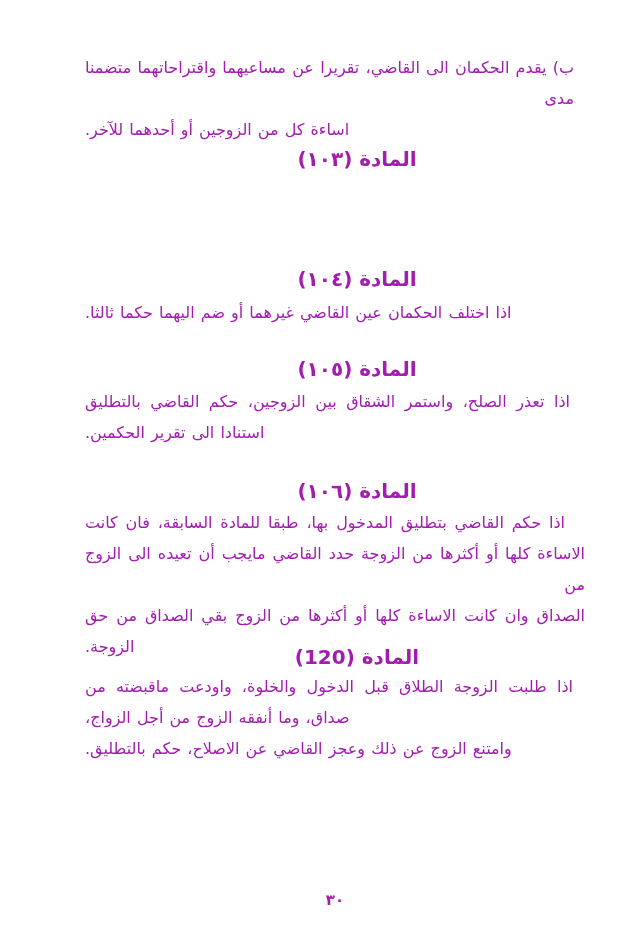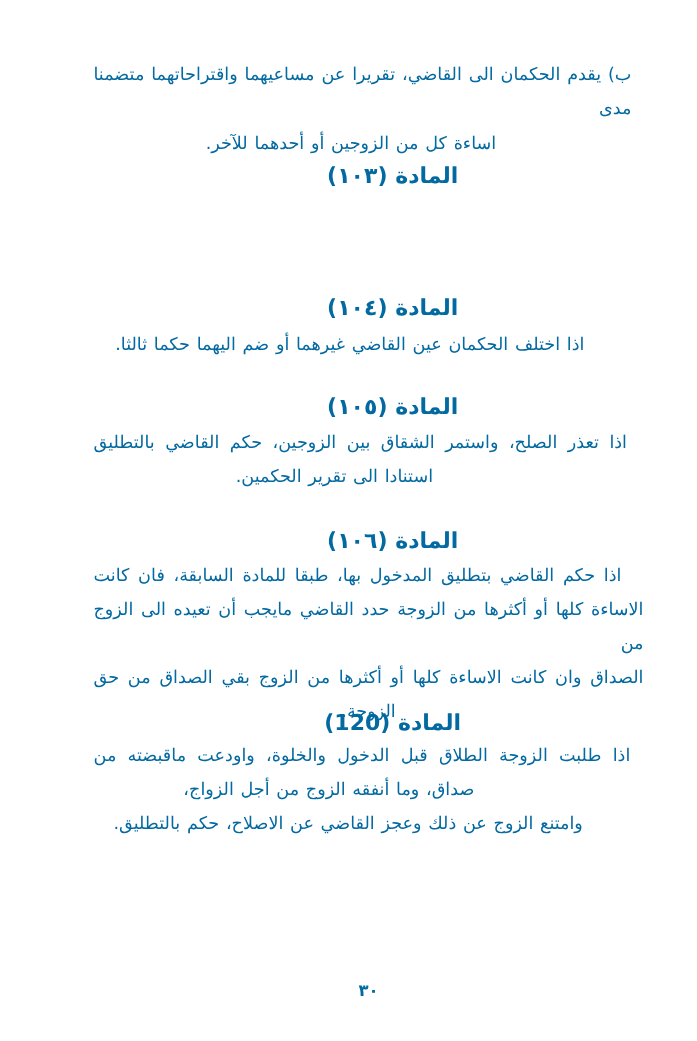--- a/index.html
+++ b/index.html
@@ -6,35 +6,35 @@
     margin: 0;
     padding: 0;
     background: #e8e8e8;
   }
   .scan-page {
     position: relative;
     width: 634px;
     height: 946px;
     margin: 0 auto;
     background: #ffffff;
-    color: #0369a1;
+    color: #a21caf;
     font-family: "DejaVu Sans", sans-serif;
     overflow: hidden;
     direction: rtl;
   }
   .col {
     position: absolute;
     right: 49px;
     width: 500px;
   }
   .line {
     display: block;
     font-size: 16px;
     line-height: 31px;
-    text-align: center;
+    text-align: left;
     word-spacing: 1px;
     letter-spacing: 0;
   }
   .line.full {
     text-align: justify;
     text-align-last: justify;
   }
   .article-title {
     display: block;
     font-size: 20px;

